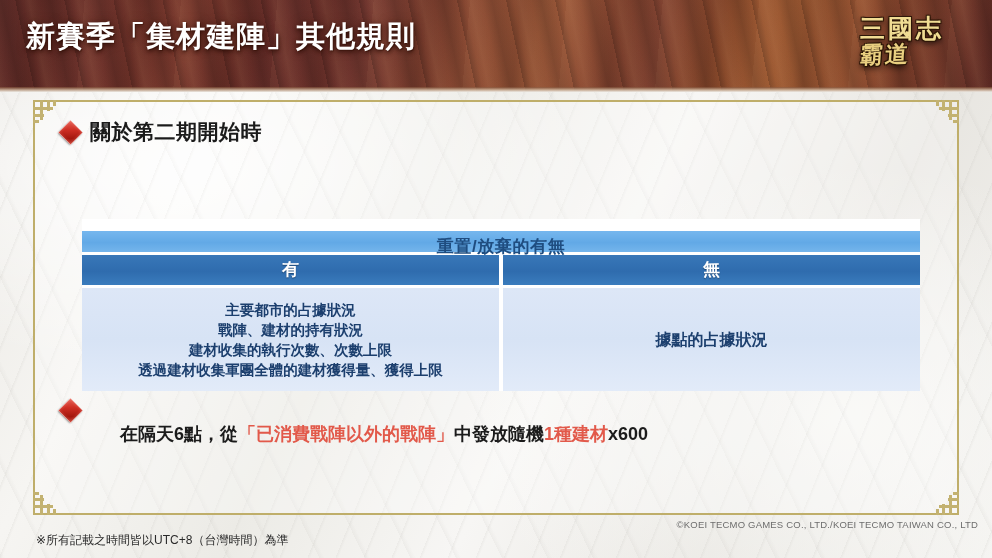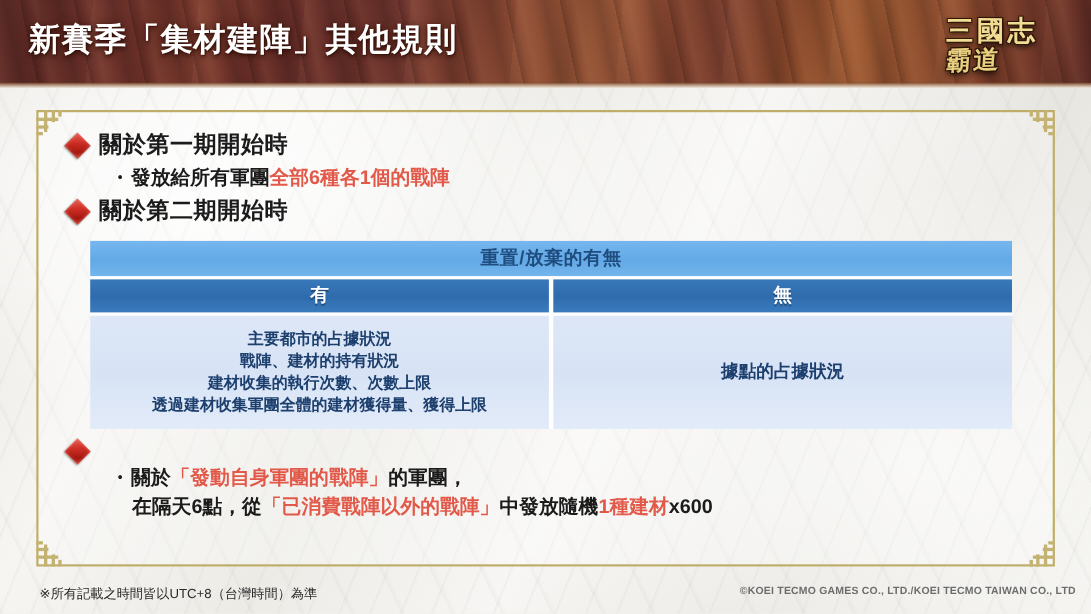--- a/index.html
+++ b/index.html
@@ -39,21 +39,21 @@
       repeating-linear-gradient(64deg, rgba(175,172,166,0.10) 0px, rgba(175,172,166,0) 5px, rgba(175,172,166,0) 41px);
     pointer-events: none;
     z-index: 0;
   }
 
   
   .header {
     position: absolute;
     left: 0; top: 0;
     width: 992px;
-    height: 80px;
+    height: 92px;
     z-index: 3;
     background:
       linear-gradient(100deg,
         #5d2b27 0%,
         #6d322b 10%,
         #7a3a2e 19%,
         #652d28 27%,
         #723730 36%,
         #8a4a33 47%,
         #9c5a3a 54%,
@@ -262,28 +262,29 @@
   
   .table-wrap {
     position: absolute;
     left: 82px;
     top: 219px;
     width: 838px;
     z-index: 4;
     background: #ffffff;
   }
   .t-title {
-    height: 32px;
+    height: 21px;
     line-height: 32px;
     text-align: center;
     font-size: 17px;
     font-weight: bold;
     color: #1f4d80;
     background: linear-gradient(180deg, #76b7ee 0%, #62a9e6 55%, #74b5ec 100%);
     letter-spacing: 0.6px;
+    margin-top: 12px;
   }
   .t-subhead {
     display: flex;
     height: 30px;
     margin-top: 3px;
   }
   .t-subhead > div {
     flex: 1 1 0;
     line-height: 30px;
     text-align: center;
@@ -340,24 +341,24 @@
     font-size: 12px;
     line-height: 16px;
     font-weight: normal;
     color: #2a2a2a;
     z-index: 5;
     white-space: nowrap;
   }
   .copyright {
     position: absolute;
     right: 14px;
-    bottom: 13px;
+    bottom: 26px;
     font-size: 9.5px;
     line-height: 14px;
-    font-weight: bold;
+    font-weight: normal;
     color: #6d6d6d;
     letter-spacing: 0.2px;
     z-index: 5;
     white-space: nowrap;
   }
 </style>
 </head>
 <body>
 
 <div class="slide">
@@ -401,29 +402,20 @@
         <span class="b"></span>
         <span class="c"></span>
       <span class="d"></span>
         <span class="e"></span>
         <span class="f"></span>
     </div>
   </div>
 
   <div class="bullets">
 
-    <div class="group-1">
-      <div class="bullet-head">
-        <span class="diamond"></span>
-        <span class="bullet-title">關於第一期開始時</span>
-      </div>
-      <div class="bullet-sub">
-        <span class="dot">・</span><span>發放給所有軍團</span><span class="hl">全部6種各1個的戰陣</span>
-      </div>
-    </div>
 
     <div class="group-2">
       <div class="bullet-head">
         <span class="diamond"></span>
         <span class="bullet-title">關於第二期開始時</span>
       </div>
     </div>
 
   </div>
 
@@ -447,23 +439,20 @@
       </div>
     </div>
   </div>
 
   <div class="bullets-2">
     <div>
       <div class="bullet-head">
         <span class="diamond"></span>
       </div>
 
-      <div class="bullet-sub">
-        <span class="dot">・</span><span>關於</span><span class="hl">「發動自身軍團的戰陣」</span><span>的軍團，</span>
-      </div>
 
       <div class="bullet-sub indent-2">
         <span>在隔天6點，從</span><span class="hl">「已消費戰陣以外的戰陣」</span><span>中發放隨機</span><span class="hl">1種建材</span><span>x600</span>
       </div>
 
     </div>
   </div>
 
   <div class="footnote">※所有記載之時間皆以UTC+8（台灣時間）為準</div>
 

